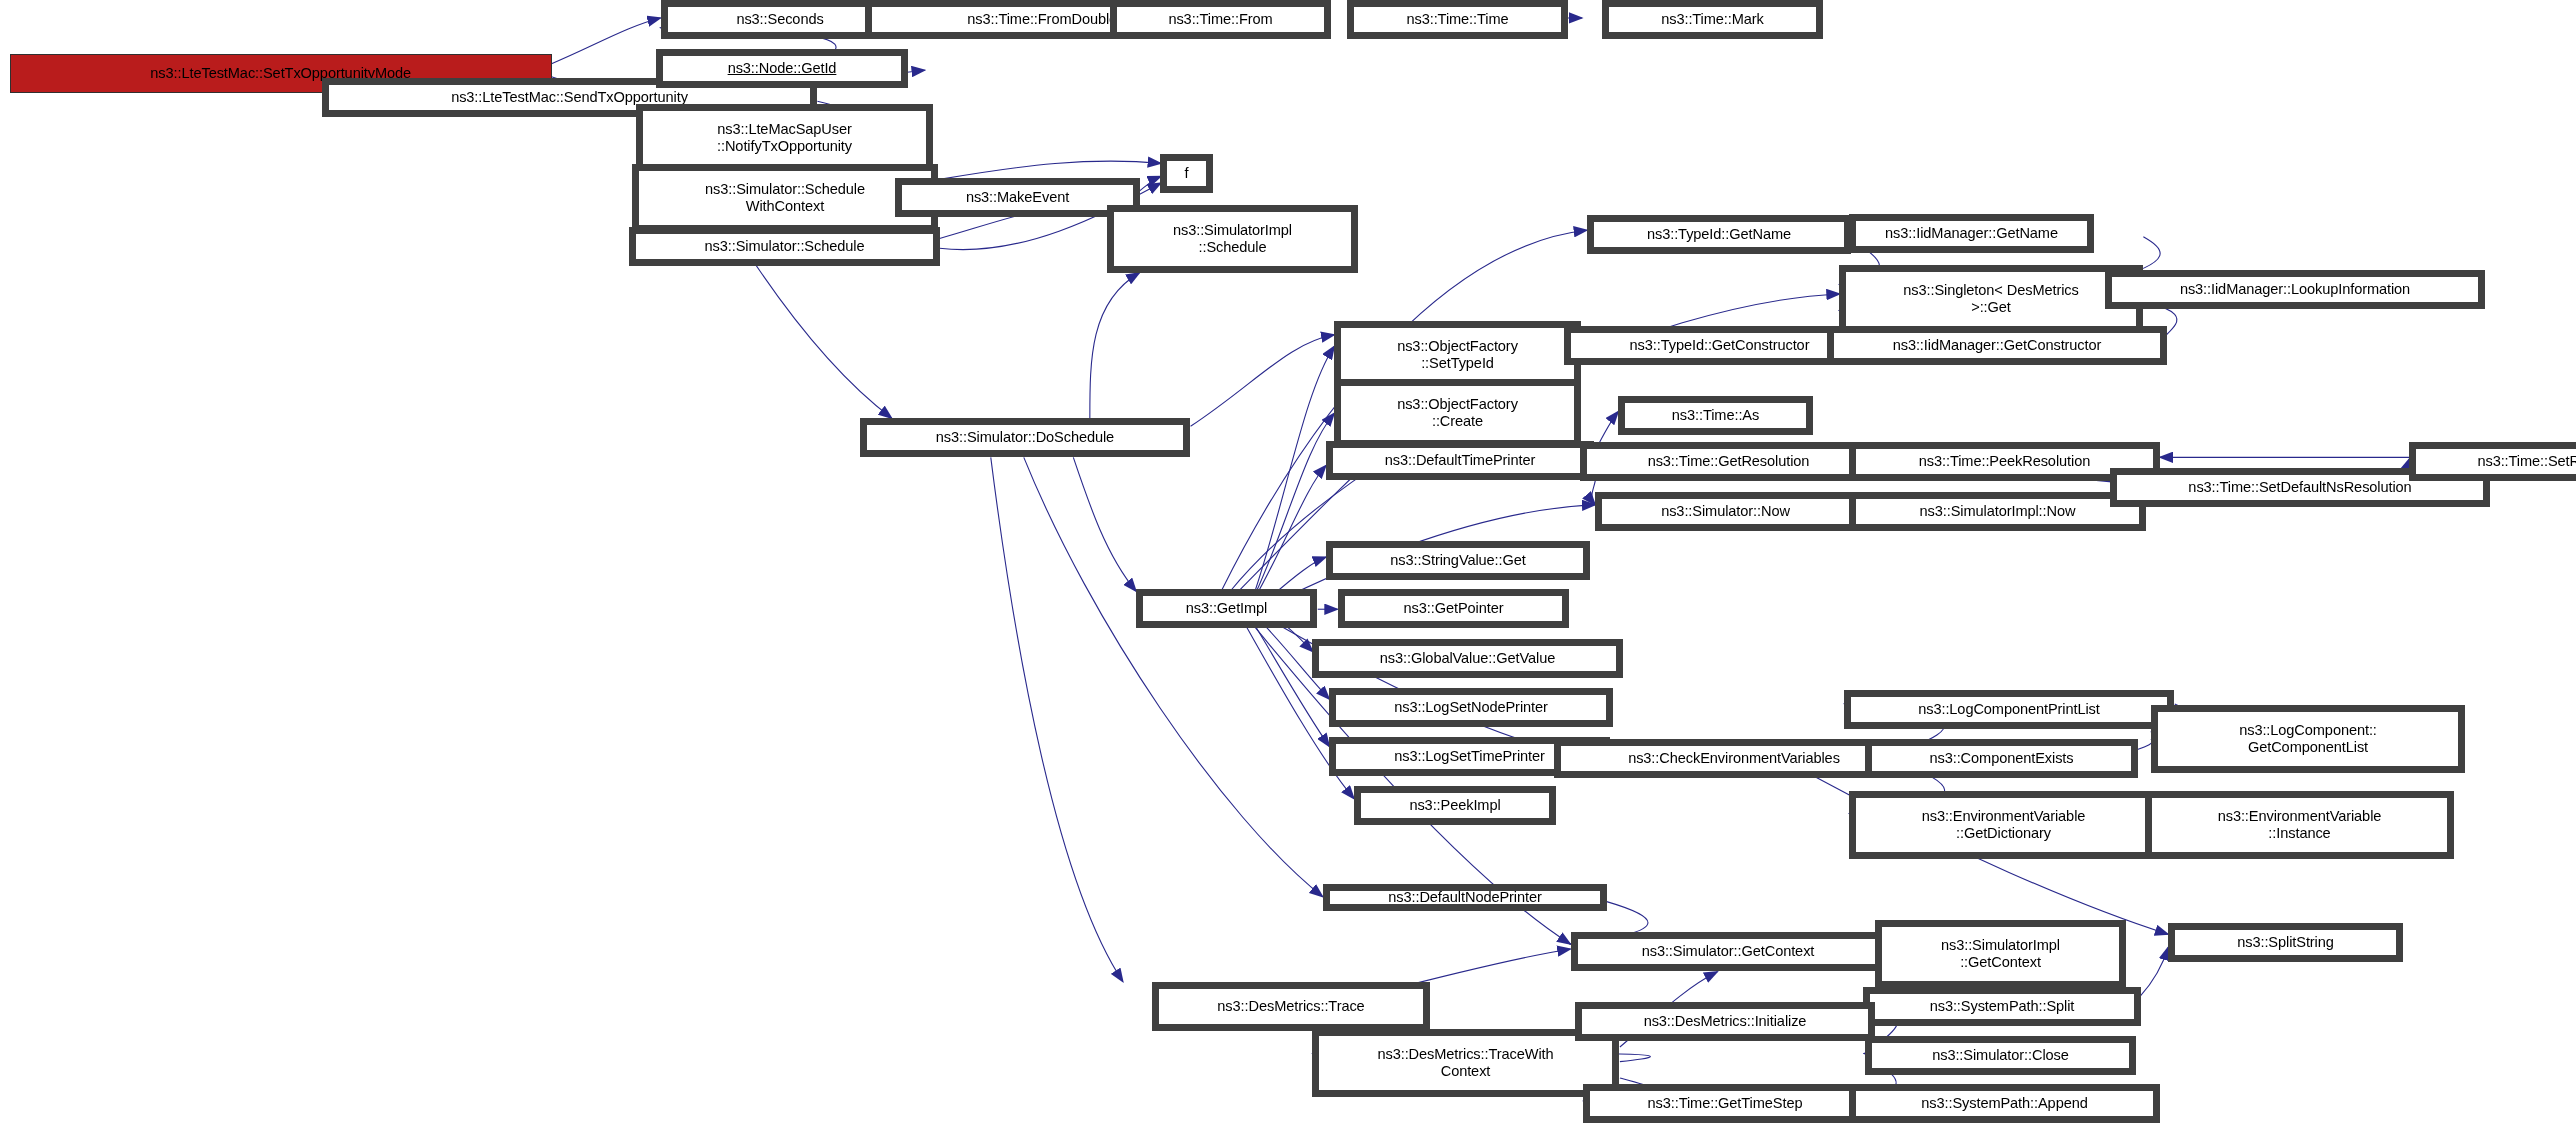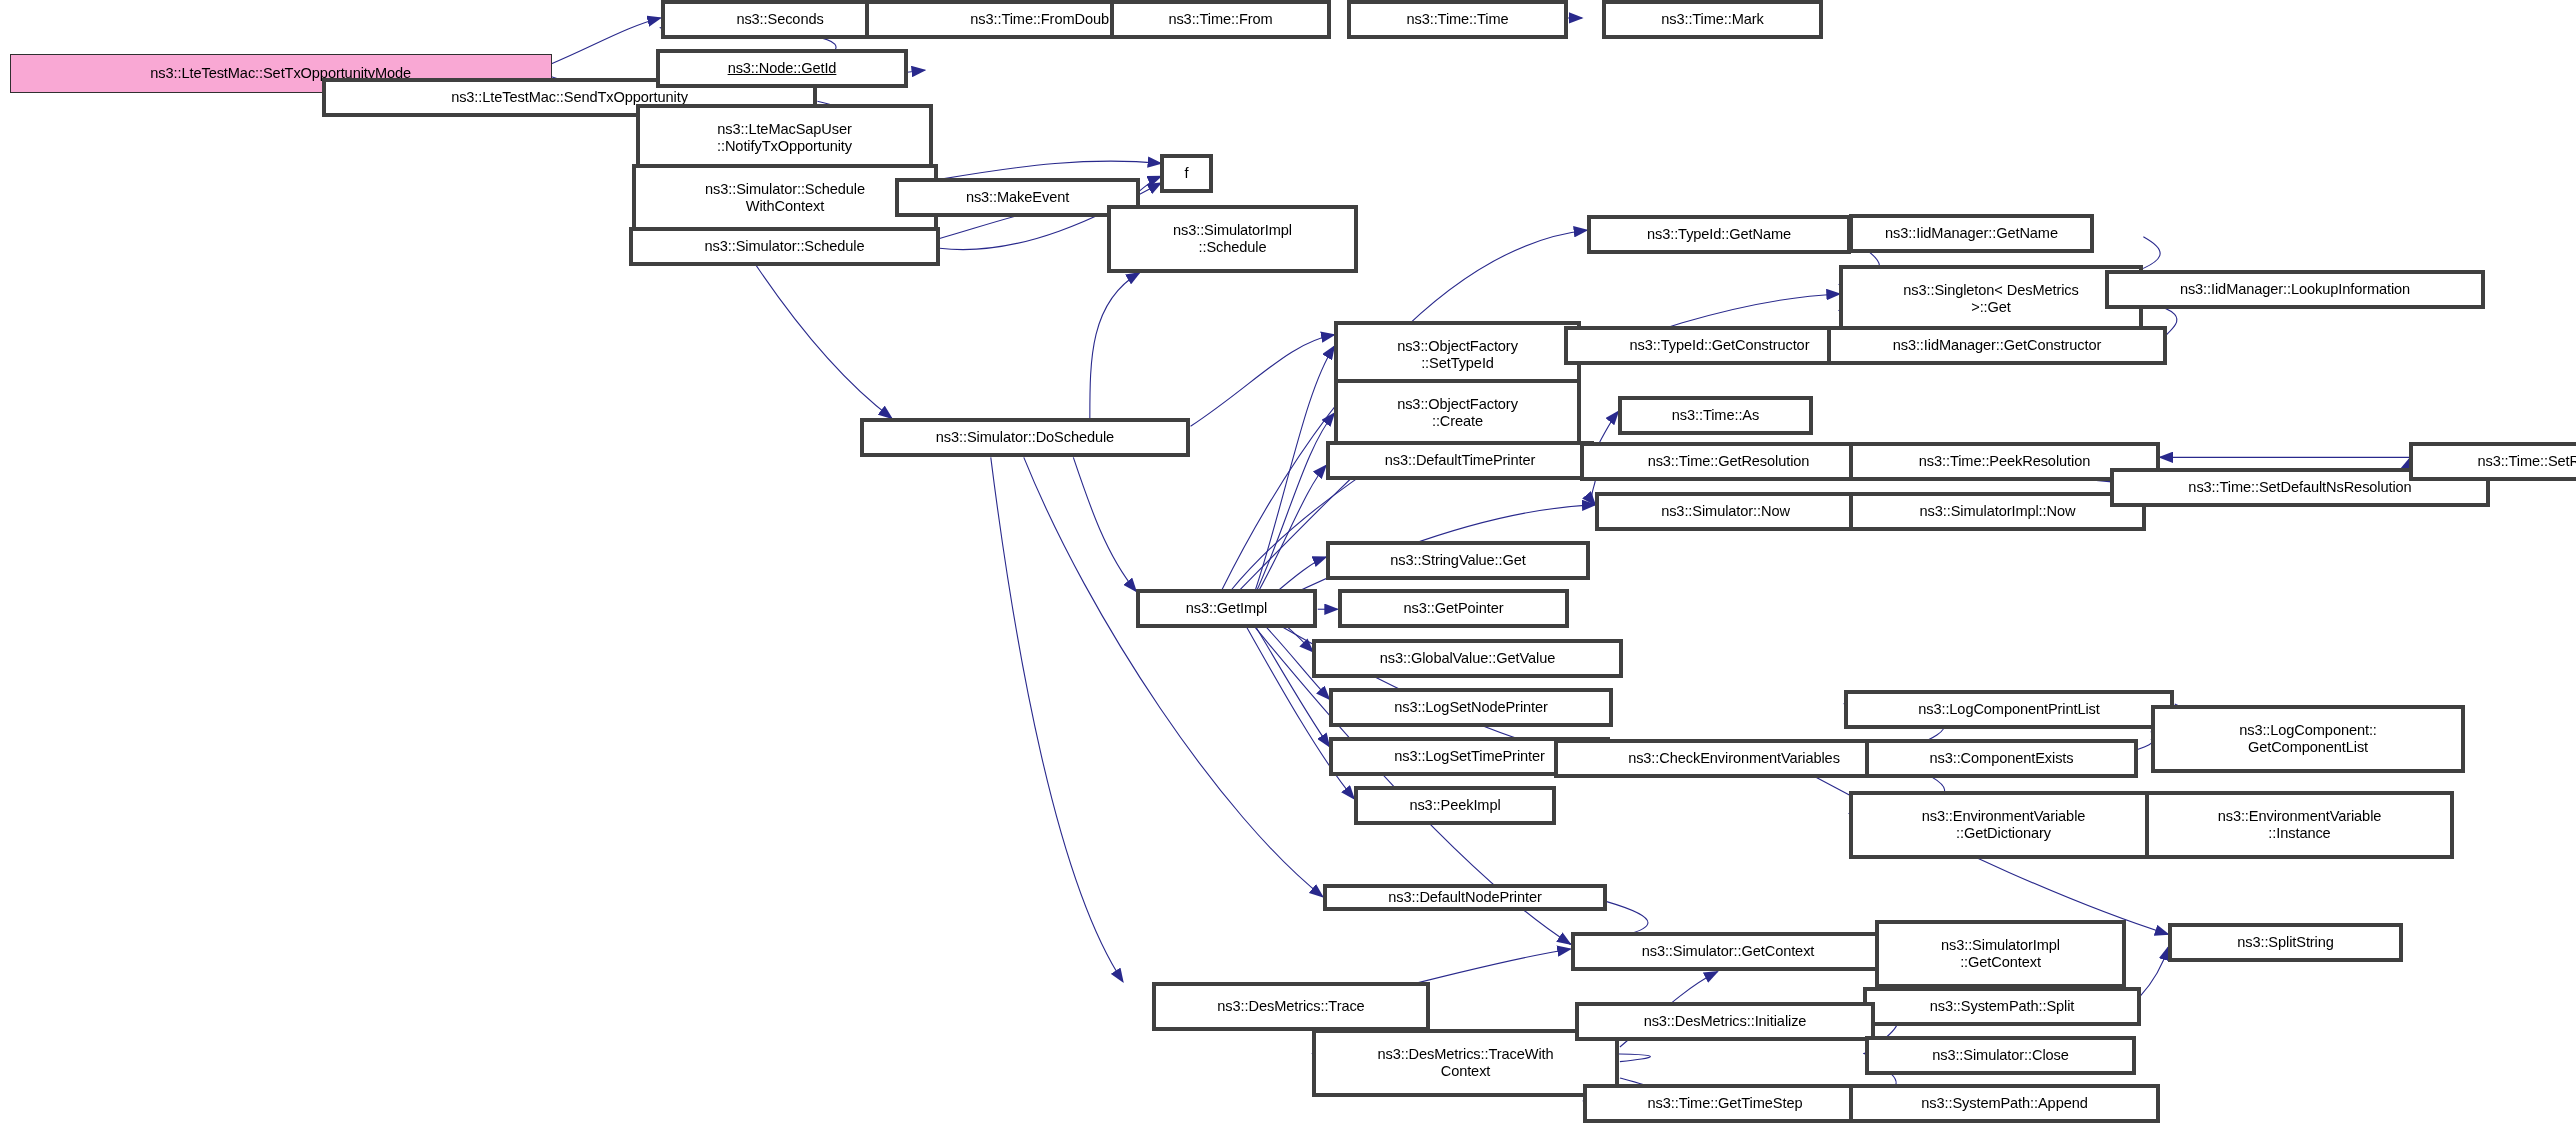--- a/index.html
+++ b/index.html
@@ -25,32 +25,32 @@
     pointer-events: none;
   }
   .node {
     position: absolute;
     box-sizing: border-box;
     display: flex;
     align-items: center;
     justify-content: center;
     text-align: center;
     background: #ffffff;
-    border: 4px solid #404040;
+    border: 7px solid #404040;
     color: #000000;
     font-family: "Liberation Sans", sans-serif;
     font-size: 14.6px;
     line-height: 16.6px;
     letter-spacing: -0.1px;
     white-space: pre-line;
     z-index: 2;
     cursor: pointer;
   }
   .node.root {
-    background: #f9a8d4;
+    background: #b91c1c;
     border: 1px solid #303030;
   }
   .node-label {
     display: block;
     padding: 0 4.9px;
     white-space: pre-line;
   }
 </style>
 </head>
 <body>

